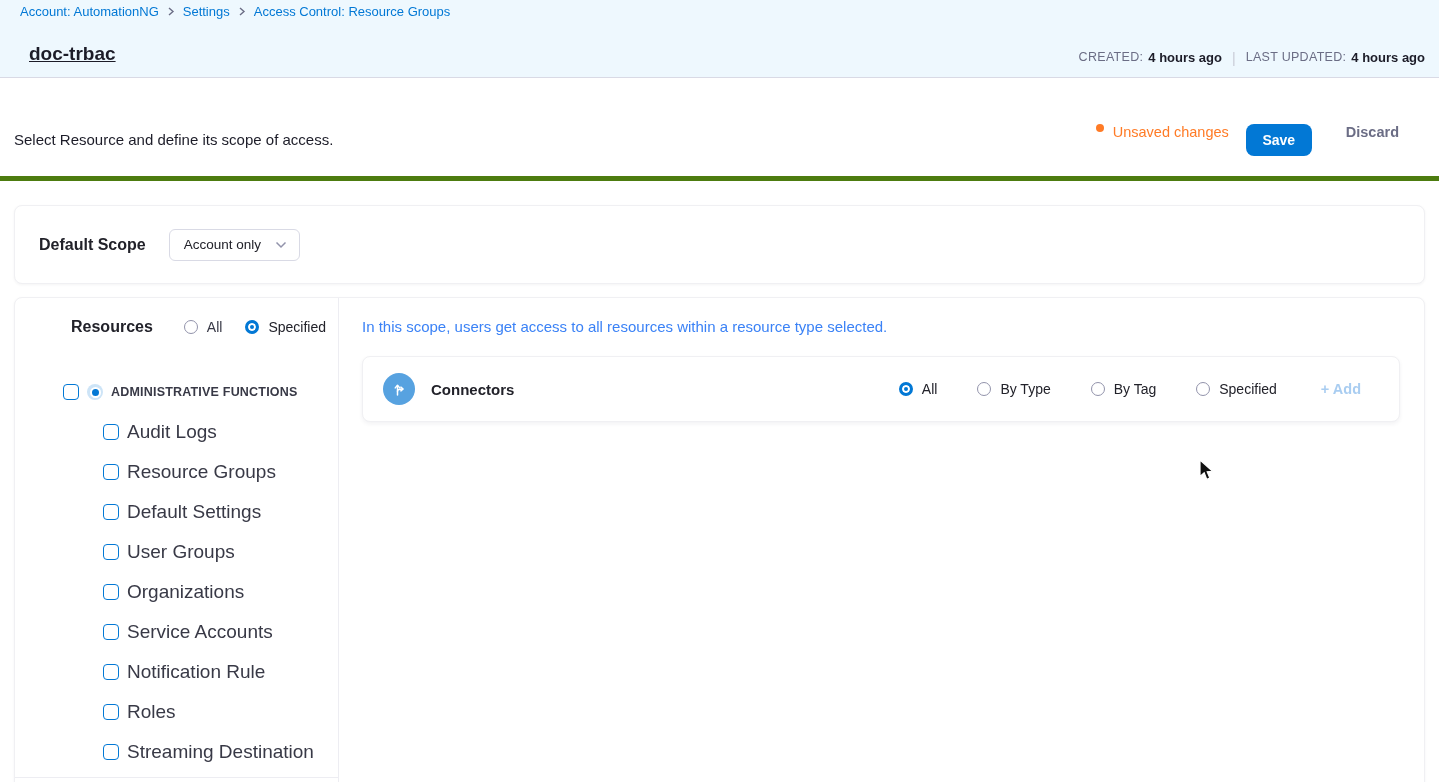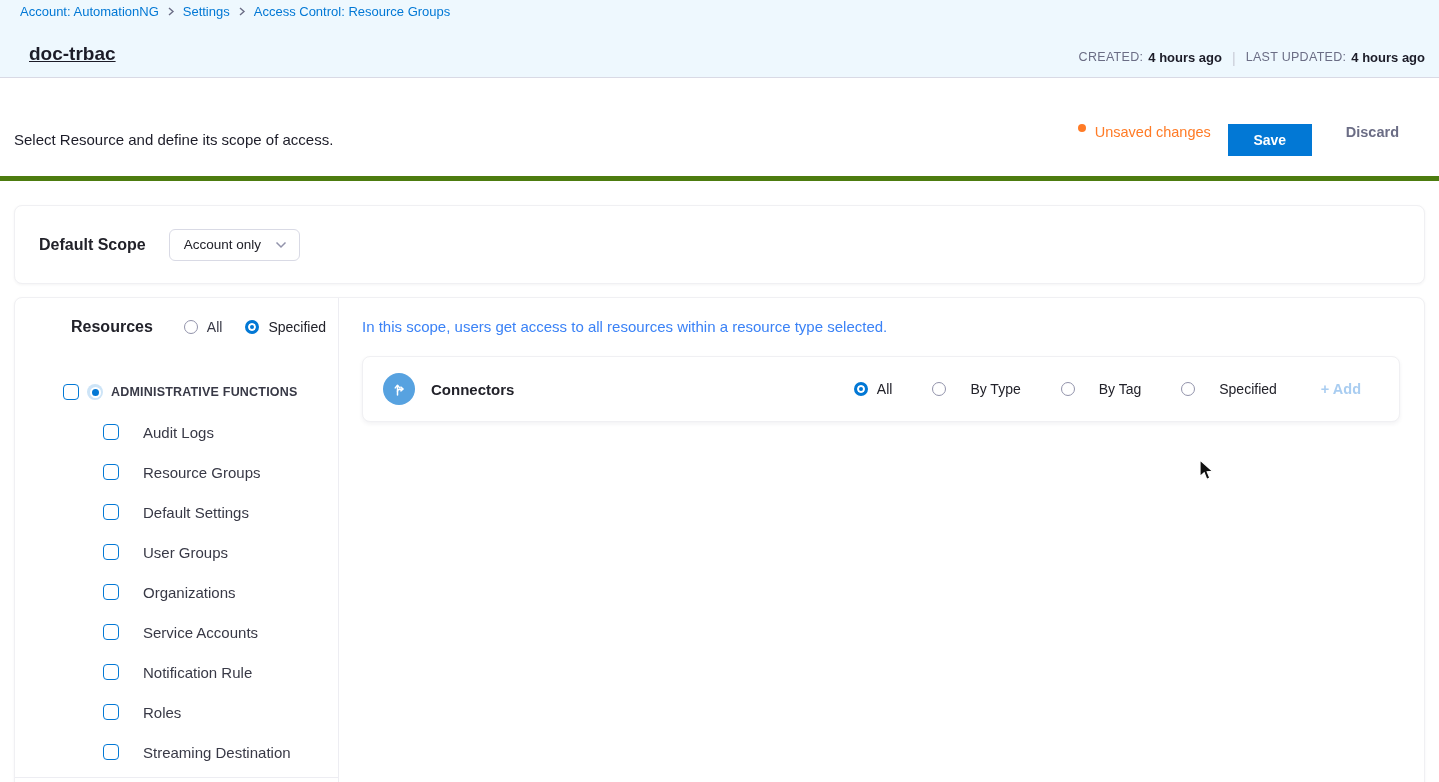--- a/index.html
+++ b/index.html
@@ -33,22 +33,22 @@
   
   .toolbar {
     position:absolute; top:103px; left:0; right:0; height:78px; background:#fff;
     border-bottom:5px solid #4d7c0f; display:flex; align-items:center; padding:0 27px 0 14px;
   }
   .toolbar-desc { font-size:15px; color:#1c1c28; }
   .toolbar-right { margin-left:auto; display:flex; align-items:flex-start; }
   .unsaved-dot { width:8px; height:8px; border-radius:50%; background:#ff7b26; margin-right:9px; }
   .unsaved-text { color:#ff7b26; font-size:14.5px; }
   .save-btn {
-    margin-left:17px; width:84px; height:32px; background:#0278d5; color:#fff;
-    border:none; border-radius:0; font-size:14px; font-weight:700;
+    margin-left:17px; width:66px; height:32px; background:#0278d5; color:#fff;
+    border:none; border-radius:8px; font-size:14px; font-weight:700;
     font-family:inherit; cursor:pointer;
   }
   .discard-btn {
     margin-left:34px; margin-right:13px; background:none; border:none; color:#6b6d85;
     font-size:14.5px; font-weight:700; font-family:inherit; cursor:pointer;
   }
 
   
   .card {
     position:absolute; left:14px; right:14px; background:#fff;
@@ -92,40 +92,40 @@
     flex:0 0 auto; cursor:pointer;
   }
   .admin-badge {
     width:16px; height:16px; border-radius:50%; background:#cde4f7; margin-left:8px;
     display:flex; align-items:center; justify-content:center; flex:0 0 auto;
   }
   .admin-badge::after {
     content:""; width:7px; height:7px; border-radius:50%; background:#0278d5; border:2px solid #fff;
   }
   .group-label { margin-left:8px; font-size:12.5px; font-weight:700; color:#383946; letter-spacing:0.2px; }
-  .child-label { margin-left:24px; font-size:15px; color:#383946;text-align:right; }
+  .child-label { margin-left:8px; font-size:19px; color:#383946;text-align:right; }
 
   
   .main-panel { position:absolute; top:0; left:324px; right:0; bottom:0; }
   .scope-note { position:absolute; top:20px; left:23px; font-size:15px; color:#3b82f6; }
 
   .connector-card {
     position:absolute; top:58px; left:23px; right:24px; height:66px;
     border:1px solid #f0f0f3; border-radius:8px; background:#fff;
     box-shadow:0 2px 4px rgba(40,41,61,0.06);
     display:flex; align-items:center; padding:0 38px 0 20px;
   }
   .connector-icon {
     width:32px; height:32px; border-radius:50%; background:#57a2e0;
     display:flex; align-items:center; justify-content:center; flex:0 0 auto;
   }
   .connector-label { margin-left:16px; font-size:15px; font-weight:600; color:#22222a; }
   .connector-options { margin-left:auto; display:flex; align-items:center; }
   .conn-opt { display:flex; align-items:center; }
-  .conn-opt + .conn-opt { margin-left:40px;gap:15px; }
+  .conn-opt + .conn-opt { margin-left:40px; }
   .conn-opt .radio-label { color:#22222a; }
   .add-link { margin-left:44px; font-size:14.5px; font-weight:600; color:#a9cdf1; cursor:pointer; }
 
   .cursor { position:absolute; left:1197px; top:459px; pointer-events:none; }
 </style>
 </head>
 <body>
 
 <div class="page-header">
   <div class="breadcrumb">

